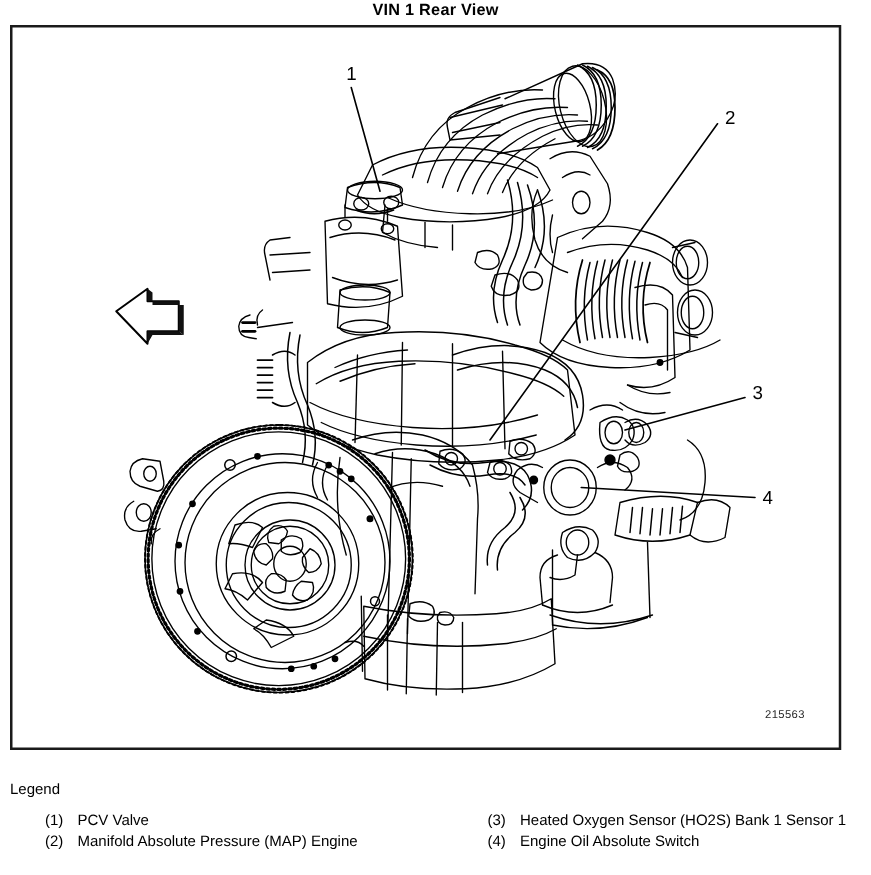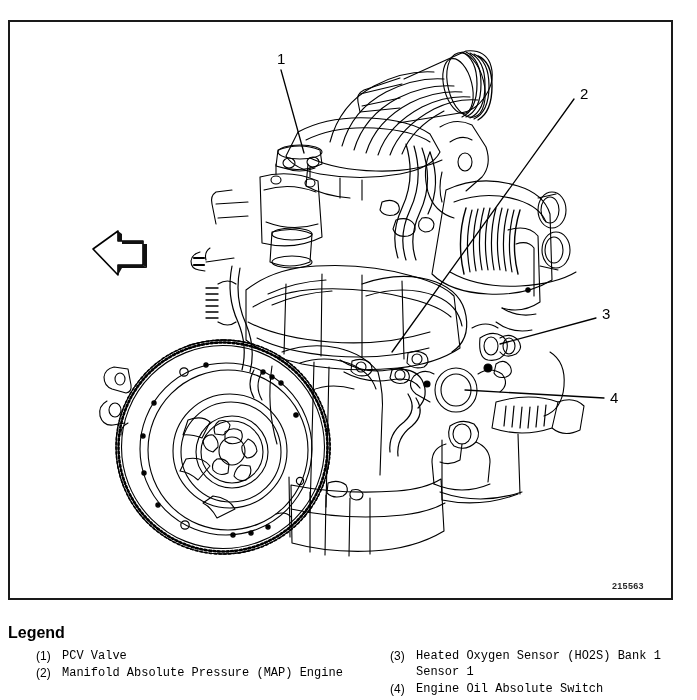--- a/index.html
+++ b/index.html
@@ -45,32 +45,31 @@
   #figure-svg {
     position: absolute;
     left: 0; top: 0;
     width: 661px;
     height: 576px;
     display: block;
   }
   .fig-number {
     position: absolute;
     left: 612px;
-    top: 581px;
+    top: 566px;
     font-size: 9px;
     letter-spacing: 0.3px;
     color: #2a2a2a;
-    font-weight: bold;
   }
   .legend-heading {
     position: absolute;
     left: 8px;
     top: 624px;
-    font-size: 16px;
-    font-weight: bold;
+    font-size: 12px;
+    font-weight: normal;
   }
   .legend-cols {
     position: absolute;
     left: 0;
     top: 648px;
     width: 697px;
     height: 52px;
   }
   .legend-col {
     position: absolute;
@@ -85,28 +84,28 @@
     line-height: 16px;
     margin-bottom: 1px;
   }
   .legend-idx {
     width: 26px;
     flex: 0 0 26px;
     text-align: left;
   }
   .legend-txt {
     flex: 1 1 auto;
-    font-family: Liberation Mono, monospace;
   }
 </style>
 </head>
 <body>
 
 <div id="page">
 
+  <div class="page-title">VIN 1 Rear View</div>
 
   <div id="figure-frame">
     <svg id="figure-svg" viewBox="0 0 661 576" xmlns="http://www.w3.org/2000/svg">
       <defs>
 
         <pattern id="ribs" width="4" height="4" patternUnits="userSpaceOnUse" patternTransform="rotate(20)">
           <rect width="4" height="4" fill="#ffffff"></rect>
           <line x1="0" y1="0" x2="0" y2="4" stroke="#000" stroke-width="1.4"></line>
         </pattern>
         <pattern id="ribs2" width="3" height="3" patternUnits="userSpaceOnUse" patternTransform="rotate(-30)">

